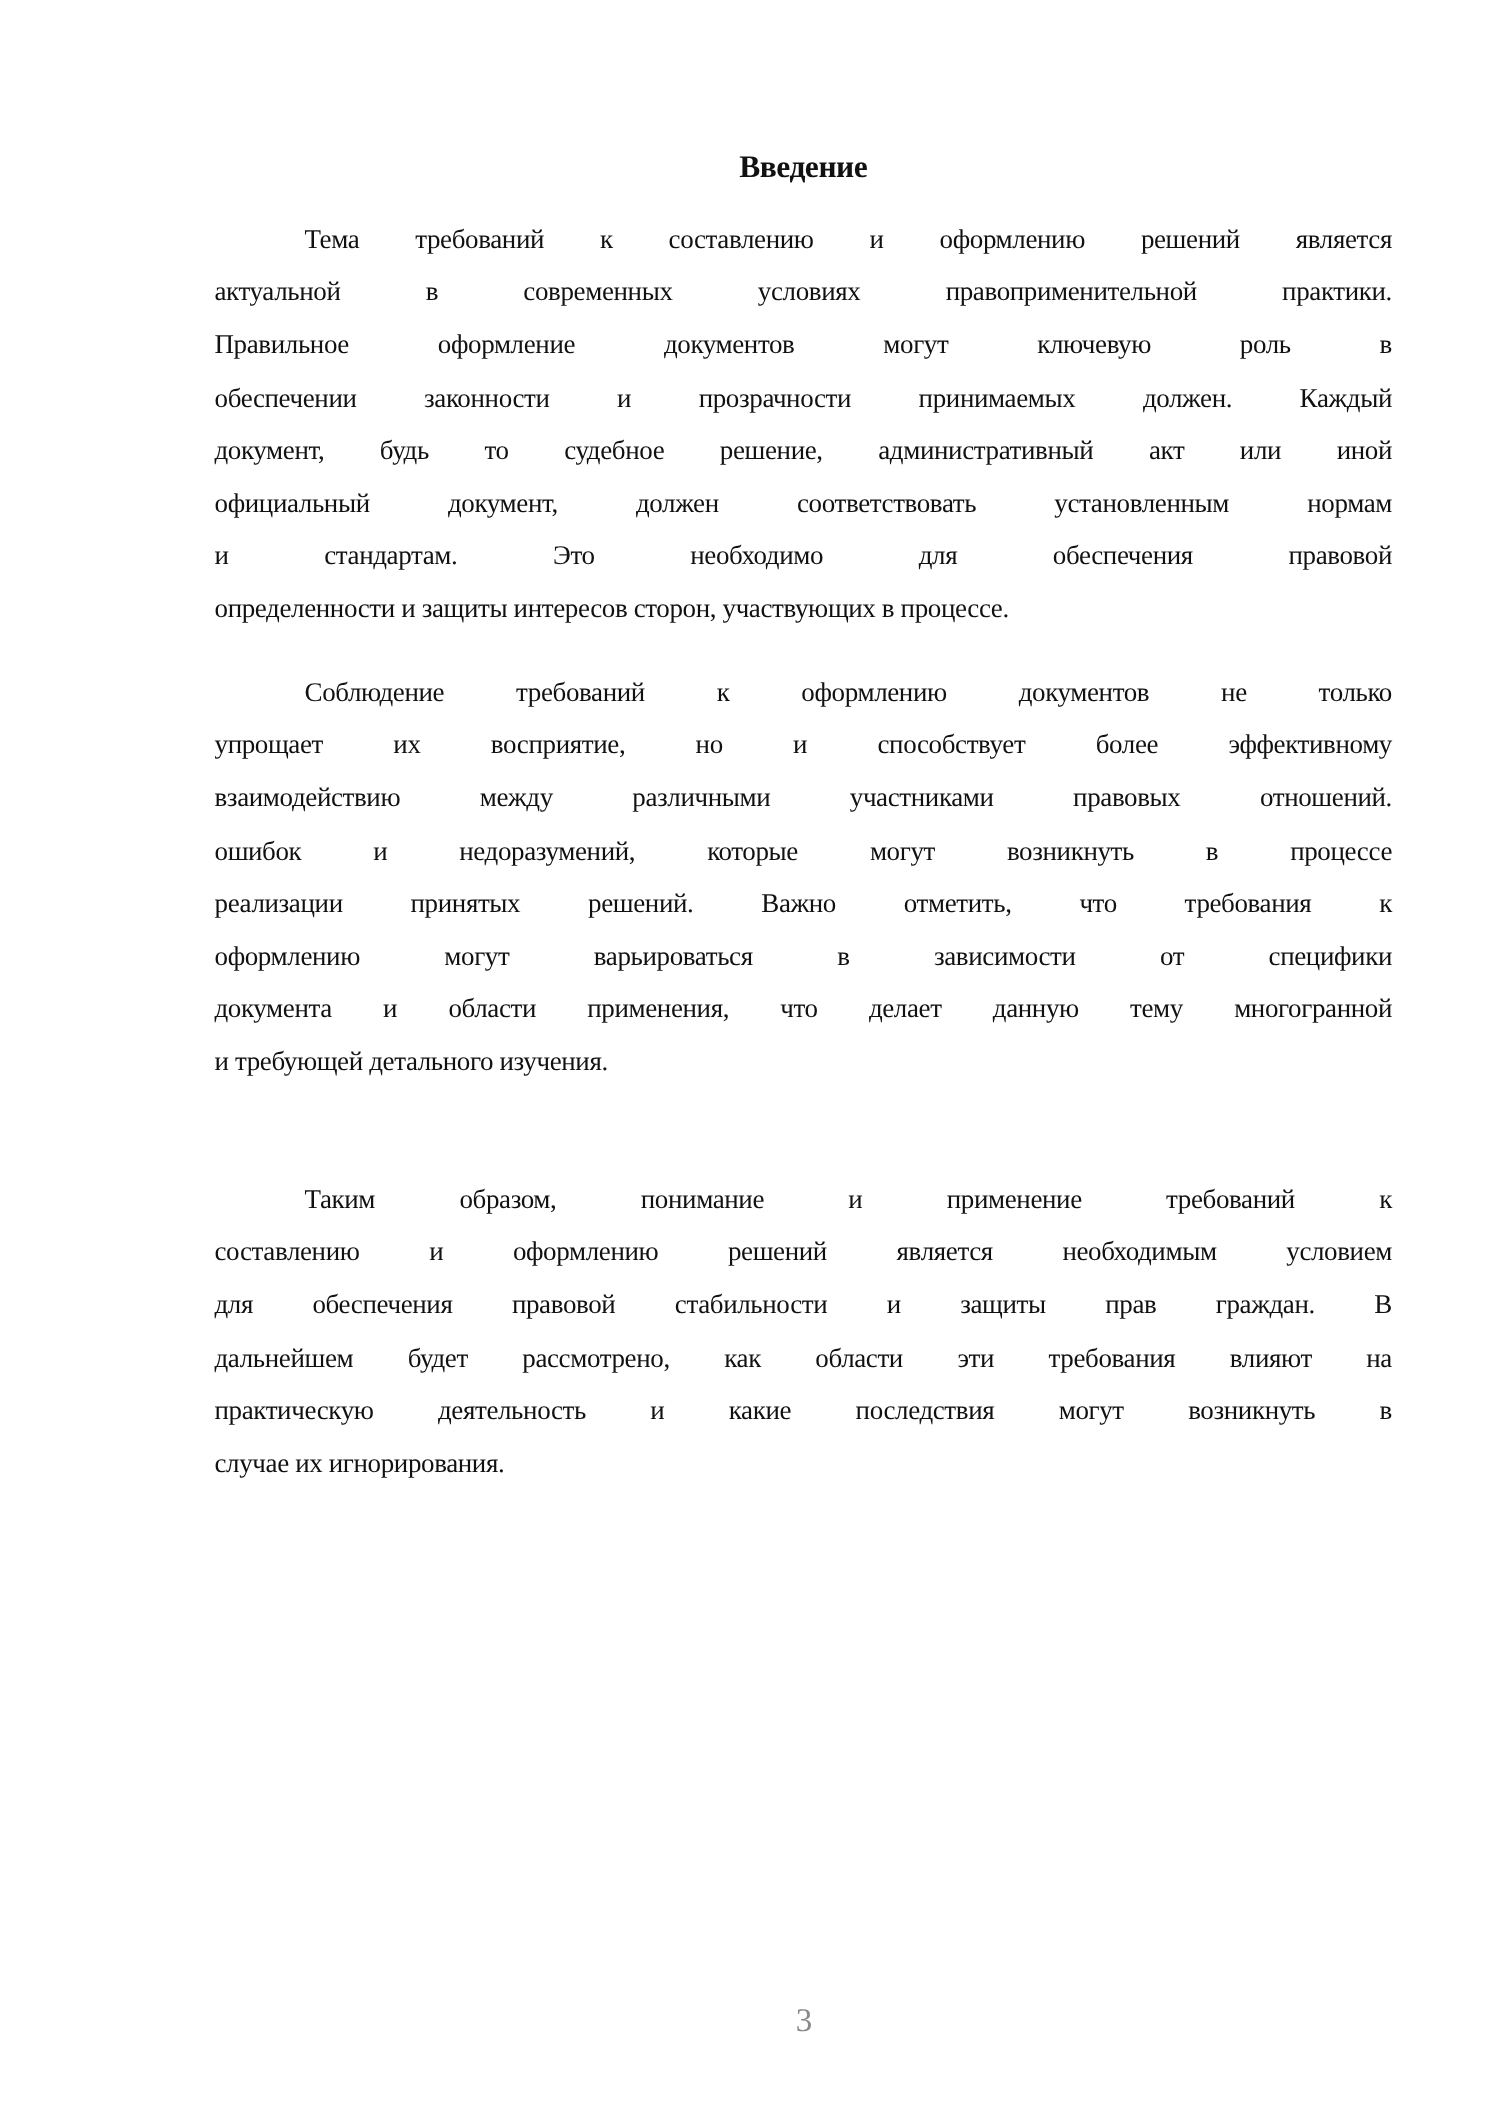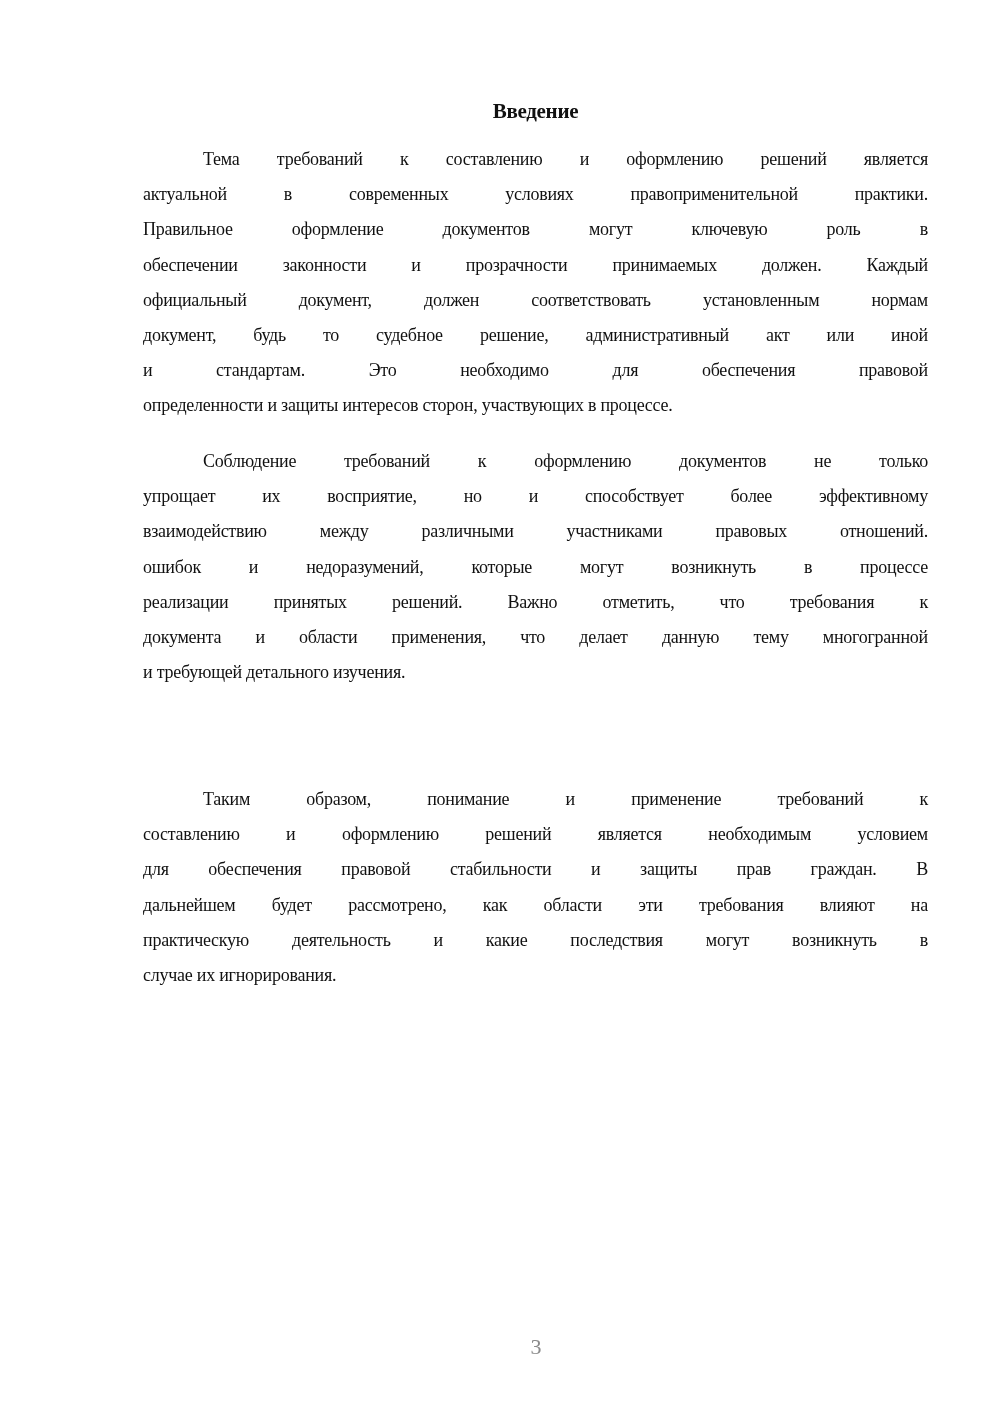--- a/index.html
+++ b/index.html
@@ -71,32 +71,33 @@
 
 <div class="page">
 
   <div class="title">Введение</div>
 
   <div class="para" style="top:142px;">
     <span class="line first">Тема требований к составлению и оформлению решений является</span>
     <span class="line">актуальной в современных условиях правоприменительной практики.</span>
     <span class="line">Правильное оформление документов могут ключевую роль в</span>
     <span class="line">обеспечении законности и прозрачности принимаемых должен. Каждый</span>
+    <span class="line">документ, будь то судебное решение, административный акт или иной</span>
     <span class="line">официальный документ, должен соответствовать установленным нормам</span>
-    <span class="line">документ, будь то судебное решение, административный акт или иной</span>
     <span class="line">и стандартам. Это необходимо для обеспечения правовой</span>
     <span class="line last">определенности и защиты интересов сторон, участвующих в процессе.</span>
   </div>
 
   <div class="para" style="top:444px;">
     <span class="line first">Соблюдение требований к оформлению документов не только</span>
     <span class="line">упрощает их восприятие, но и способствует более эффективному</span>
     <span class="line">взаимодействию между различными участниками правовых отношений.</span>
     <span class="line">ошибок и недоразумений, которые могут возникнуть в процессе</span>
     <span class="line">реализации принятых решений. Важно отметить, что требования к</span>
+    <span class="line">оформлению могут варьироваться в зависимости от специфики</span>
     <span class="line">документа и области применения, что делает данную тему многогранной</span>
     <span class="line last">и требующей детального изучения.</span>
   </div>
 
   <div class="para" style="top:782px;">
     <span class="line first">Таким образом, понимание и применение требований к</span>
     <span class="line">составлению и оформлению решений является необходимым условием</span>
     <span class="line">для обеспечения правовой стабильности и защиты прав граждан. В</span>
     <span class="line">дальнейшем будет рассмотрено, как области эти требования влияют на</span>
     <span class="line">практическую деятельность и какие последствия могут возникнуть в</span>

